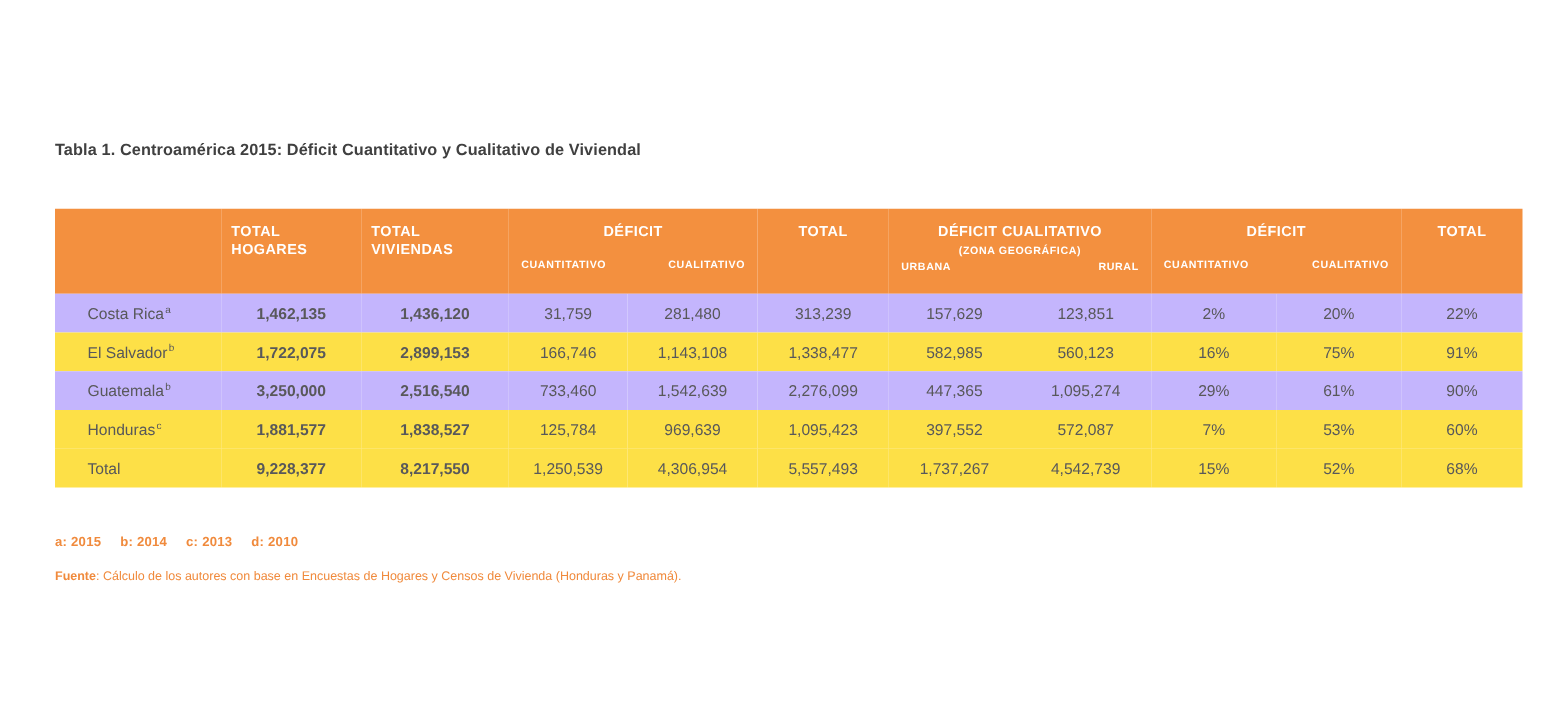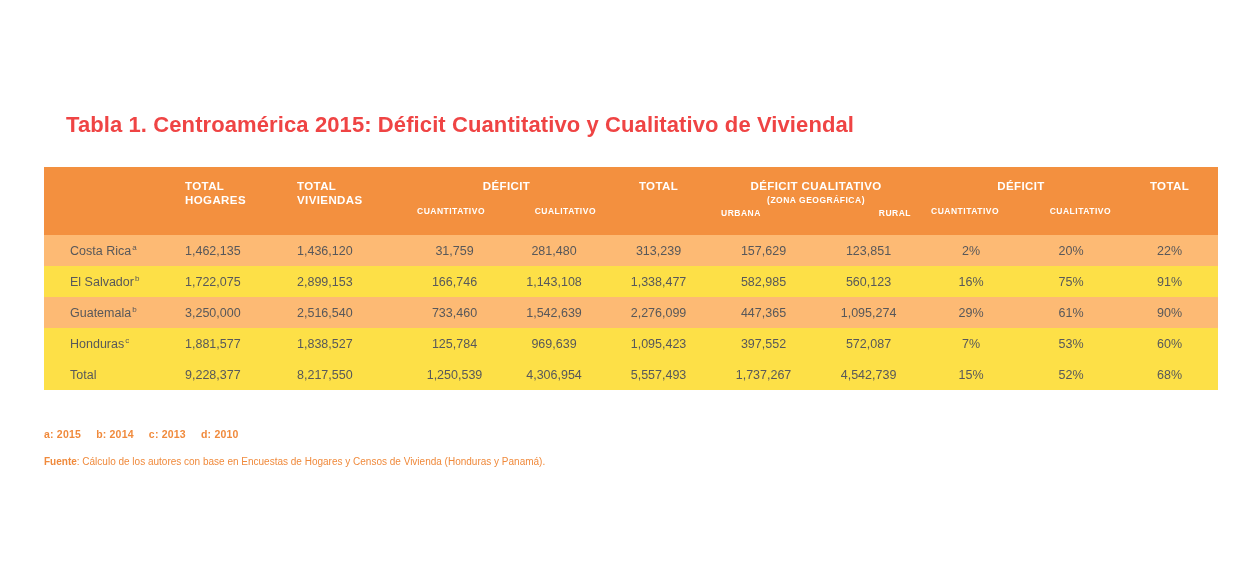--- a/index.html
+++ b/index.html
@@ -16,26 +16,25 @@
   }
   .page {
     position: relative;
     width: 1240px;
     height: 578px;
   }
   .title {
     position: absolute;
     left: 44px;
     top: 112px;
-    font-size: 22px;
-    font-weight: bold;
-    color: #ef4444;
+    font-size: 13px;
+    font-weight: bold;
+    color: #404040;
     letter-spacing: 0.1px;
     white-space: nowrap;
-    margin-left: 22px;
   }
   .table-wrap {
     position: absolute;
     left: 44px;
     top: 167px;
     width: 1174px;
   }
   table.deficit {
     border-collapse: collapse;
     width: 1174px;
@@ -83,33 +82,33 @@
   tbody td {
     font-size: 12.5px;
     color: #58585a;
     height: 31px;
     padding: 0 8px;
     box-sizing: border-box;
     vertical-align: middle;
     white-space: nowrap;
   }
   tbody tr.alt td { background: #fde047; }
-  tbody tr.plain td { background: #fdba74; }
+  tbody tr.plain td { background: #c4b5fd; }
   td.country {
     text-align: left;
     padding-left: 26px;
     font-size: 12.5px;
   }
   td.country sup {
     font-size: 8px;
     vertical-align: super;
     padding-left: 1px;
   }
   .num-c { text-align: center; }
-  .num-l { text-align: left; }
+  .num-l { text-align: center; font-weight: bold; }
 
   
   .notes {
     position: absolute;
     left: 44px;
     top: 428px;
     font-size: 10.5px;
     color: #f08a3c;
     font-weight: bold;
     letter-spacing: 0.2px;

